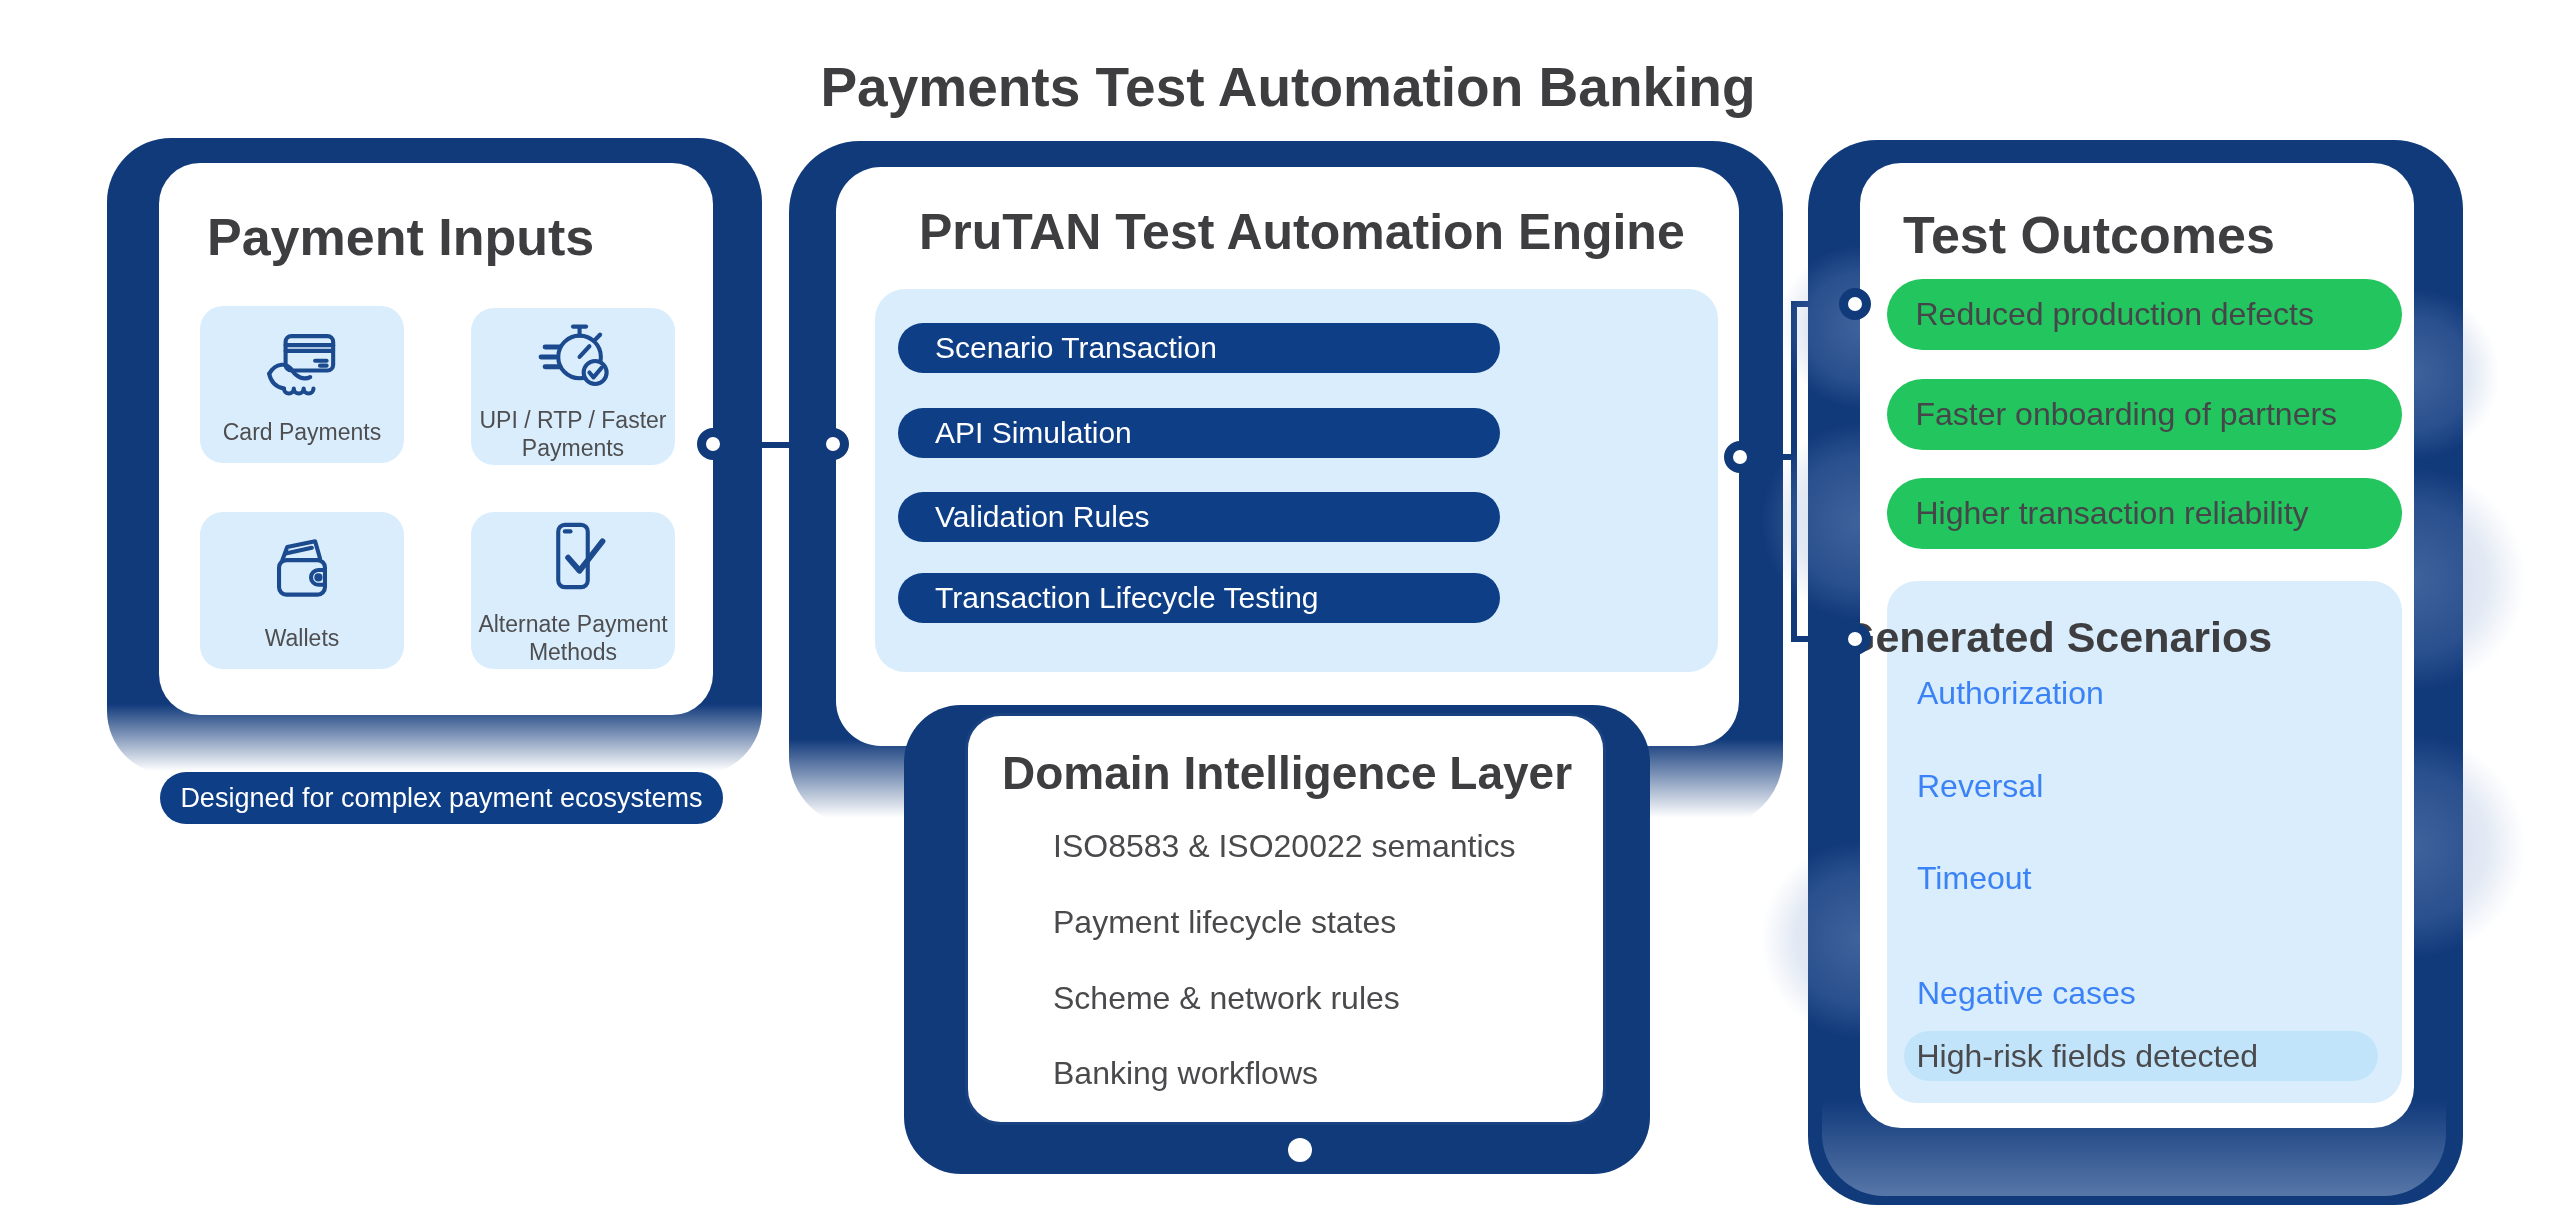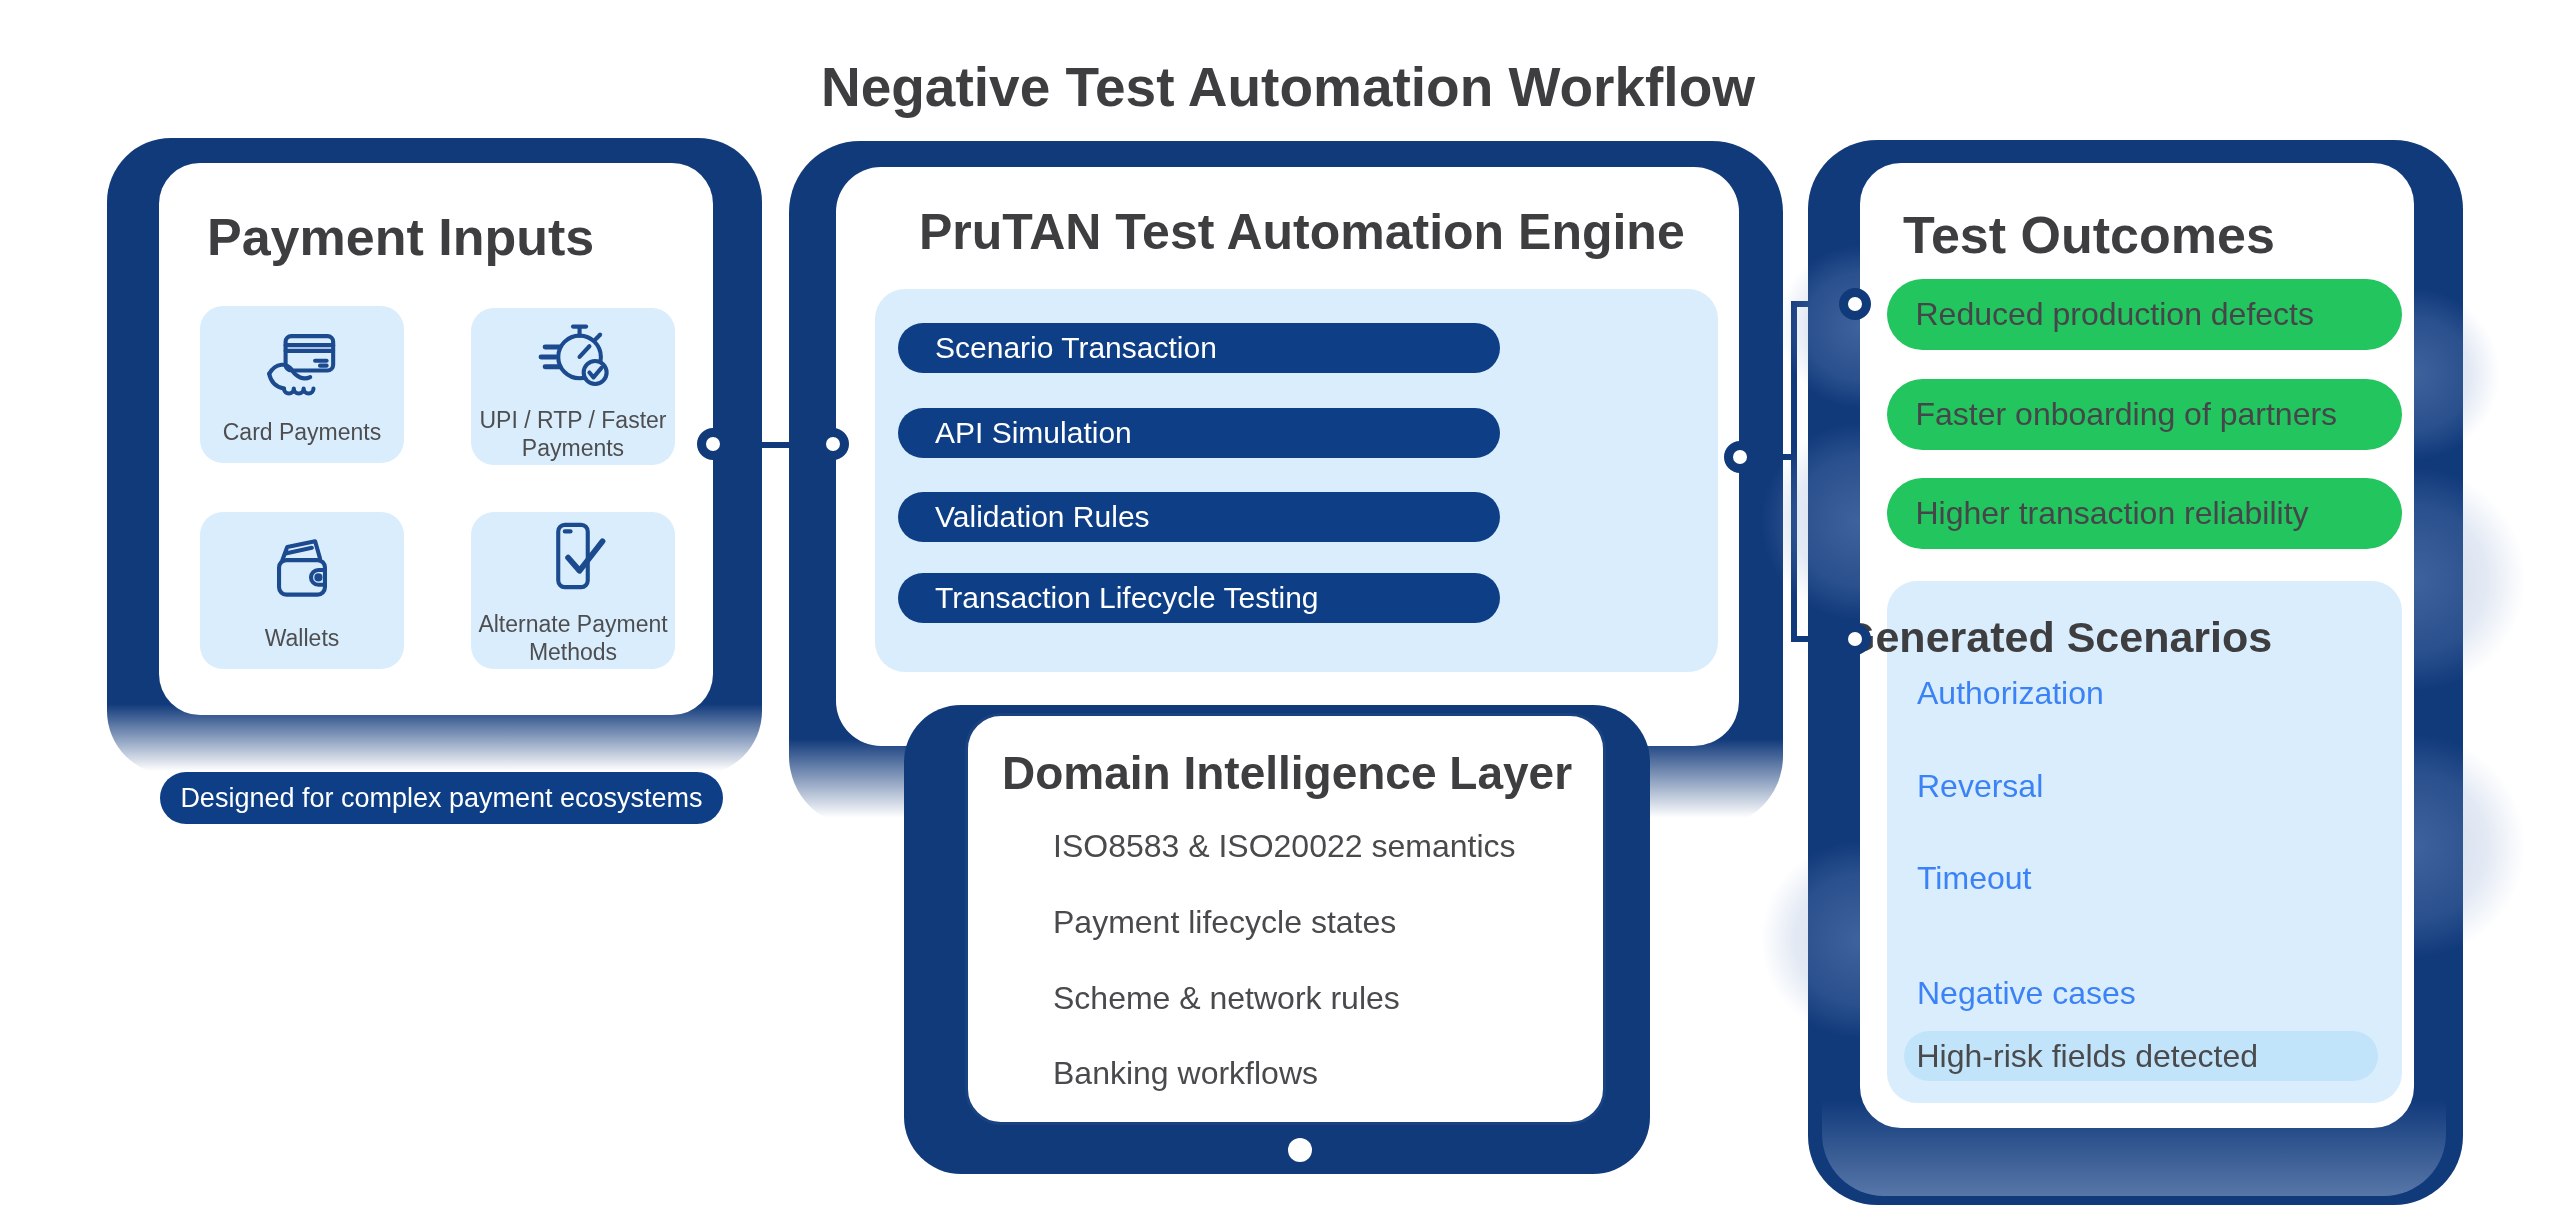--- a/index.html
+++ b/index.html
@@ -66,21 +66,21 @@
   
   .lt-fade,.ct-fade{z-index:10;}
   .banner{z-index:15;}
   svg.icon{display:block;}
 </style>
 </head>
 <body>
 
 <div id="canvas">
 
-  <div class="abs page-title">Negative Test Automation Workflow</div>
+  <div class="abs page-title">Payments Test Automation Banking</div>
 
   <div>
     <div class="abs cline" style="left:714px;top:442px;width:119px;height:6.2px;"></div>
   </div>
   <div>
     <div class="abs cline" style="left:1756px;top:454px;width:39px;height:6.2px;"></div>
     <div class="abs cline" style="left:1791px;top:301px;width:6.2px;height:341px;"></div>
     <div class="abs cline" style="left:1791px;top:301px;width:52px;height:6.2px;"></div>
     <div class="abs cline" style="left:1791px;top:636px;width:52px;height:6.2px;"></div>
   </div>

